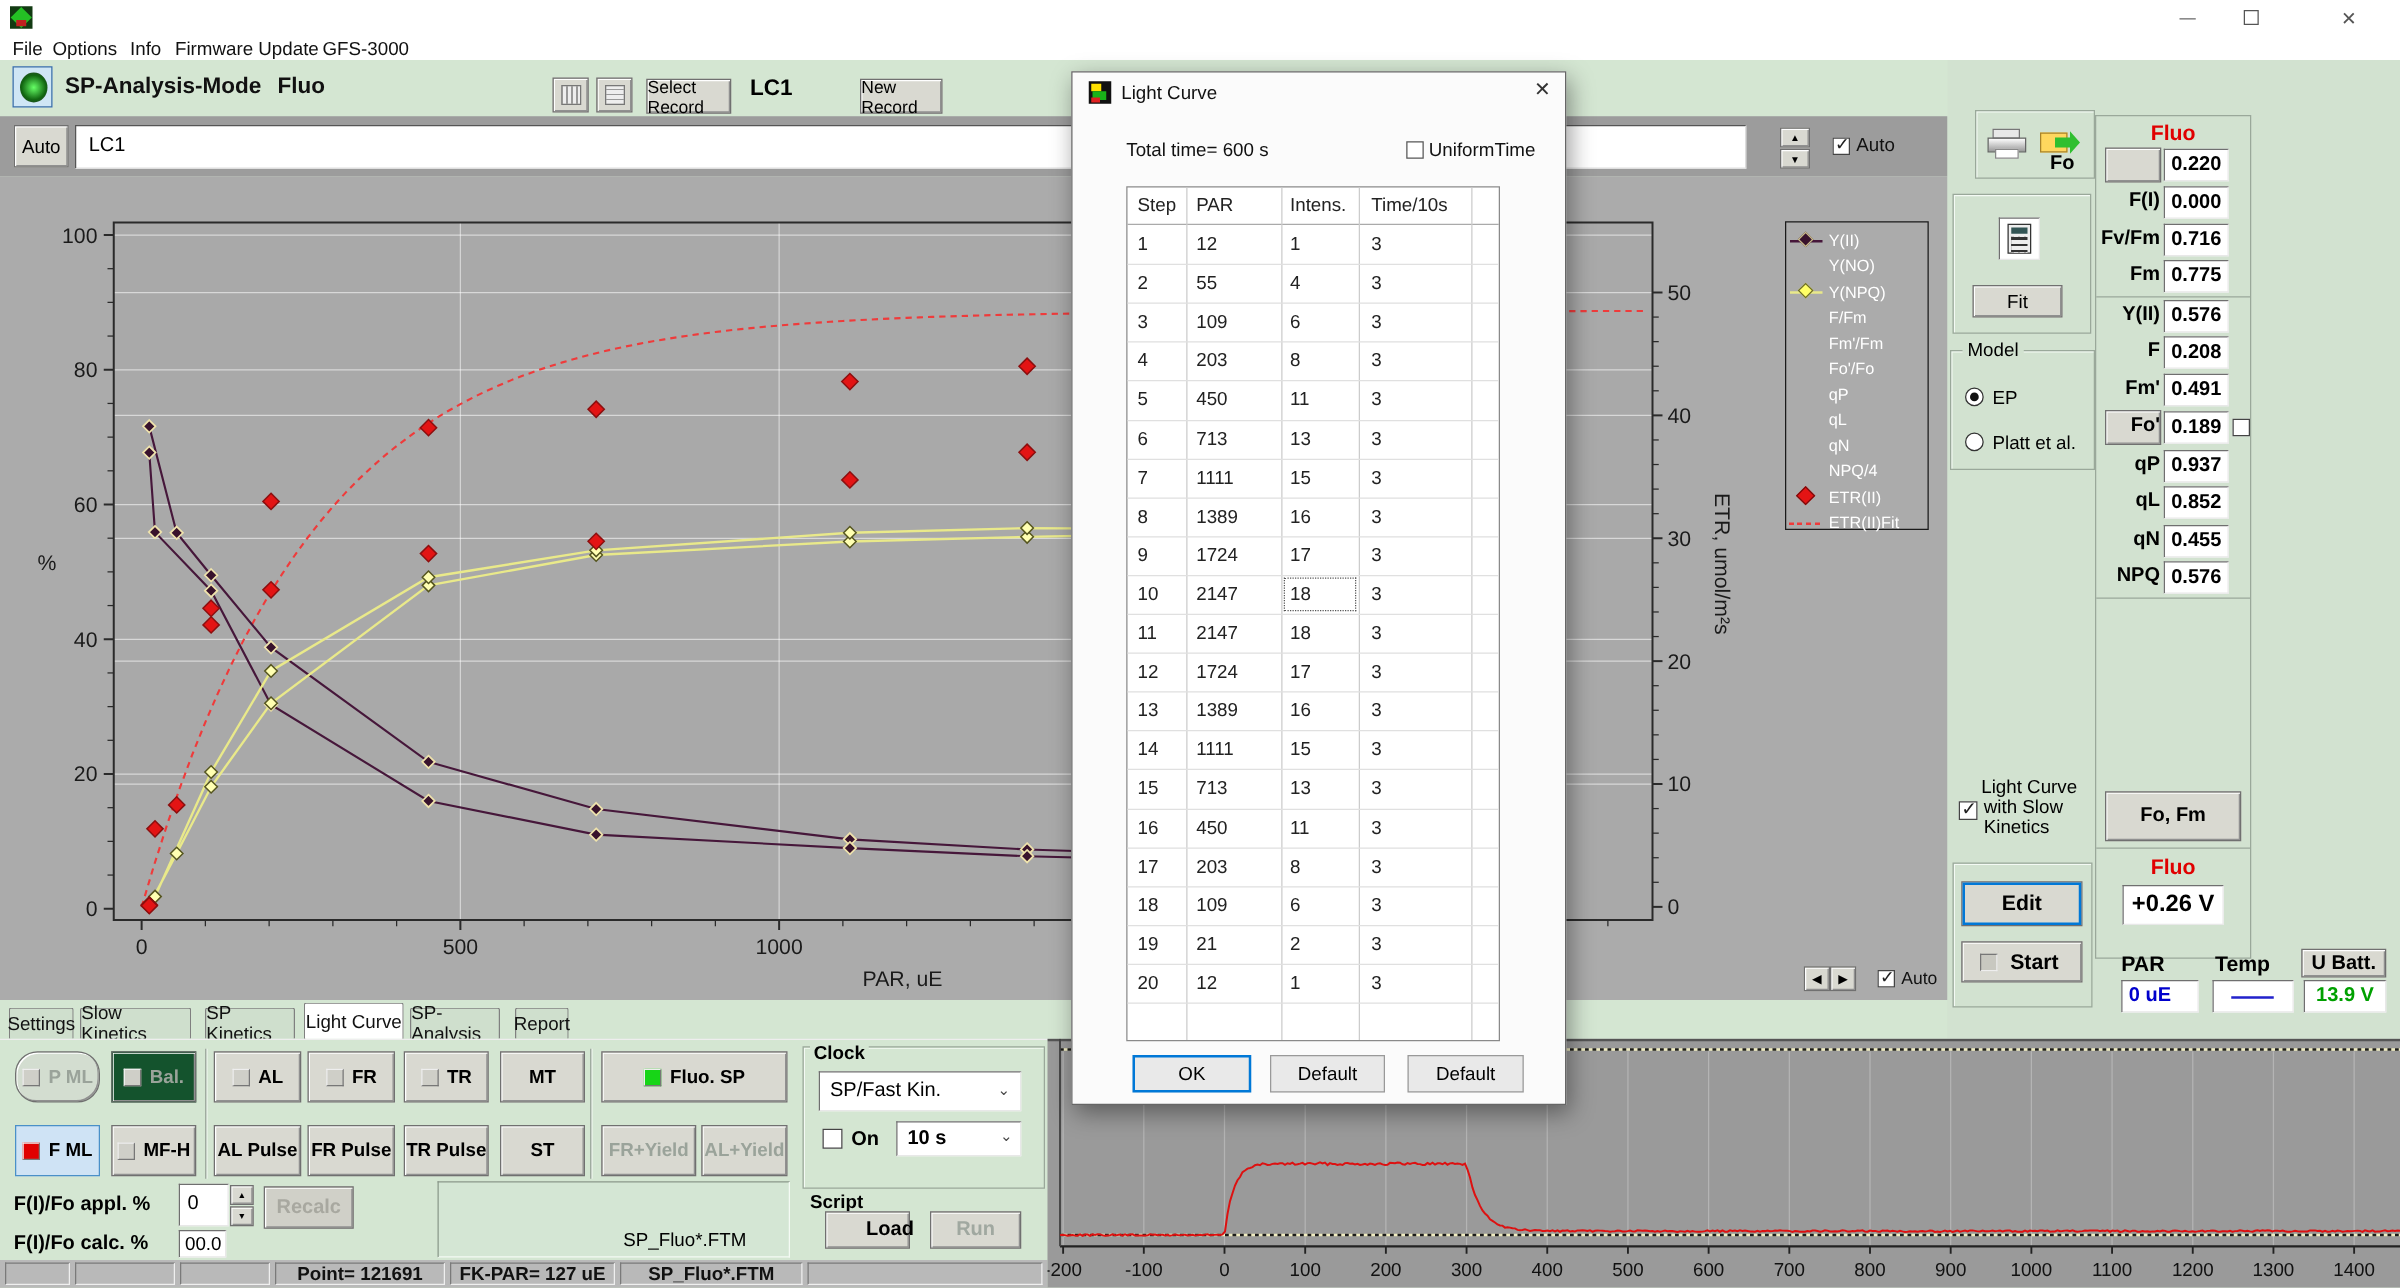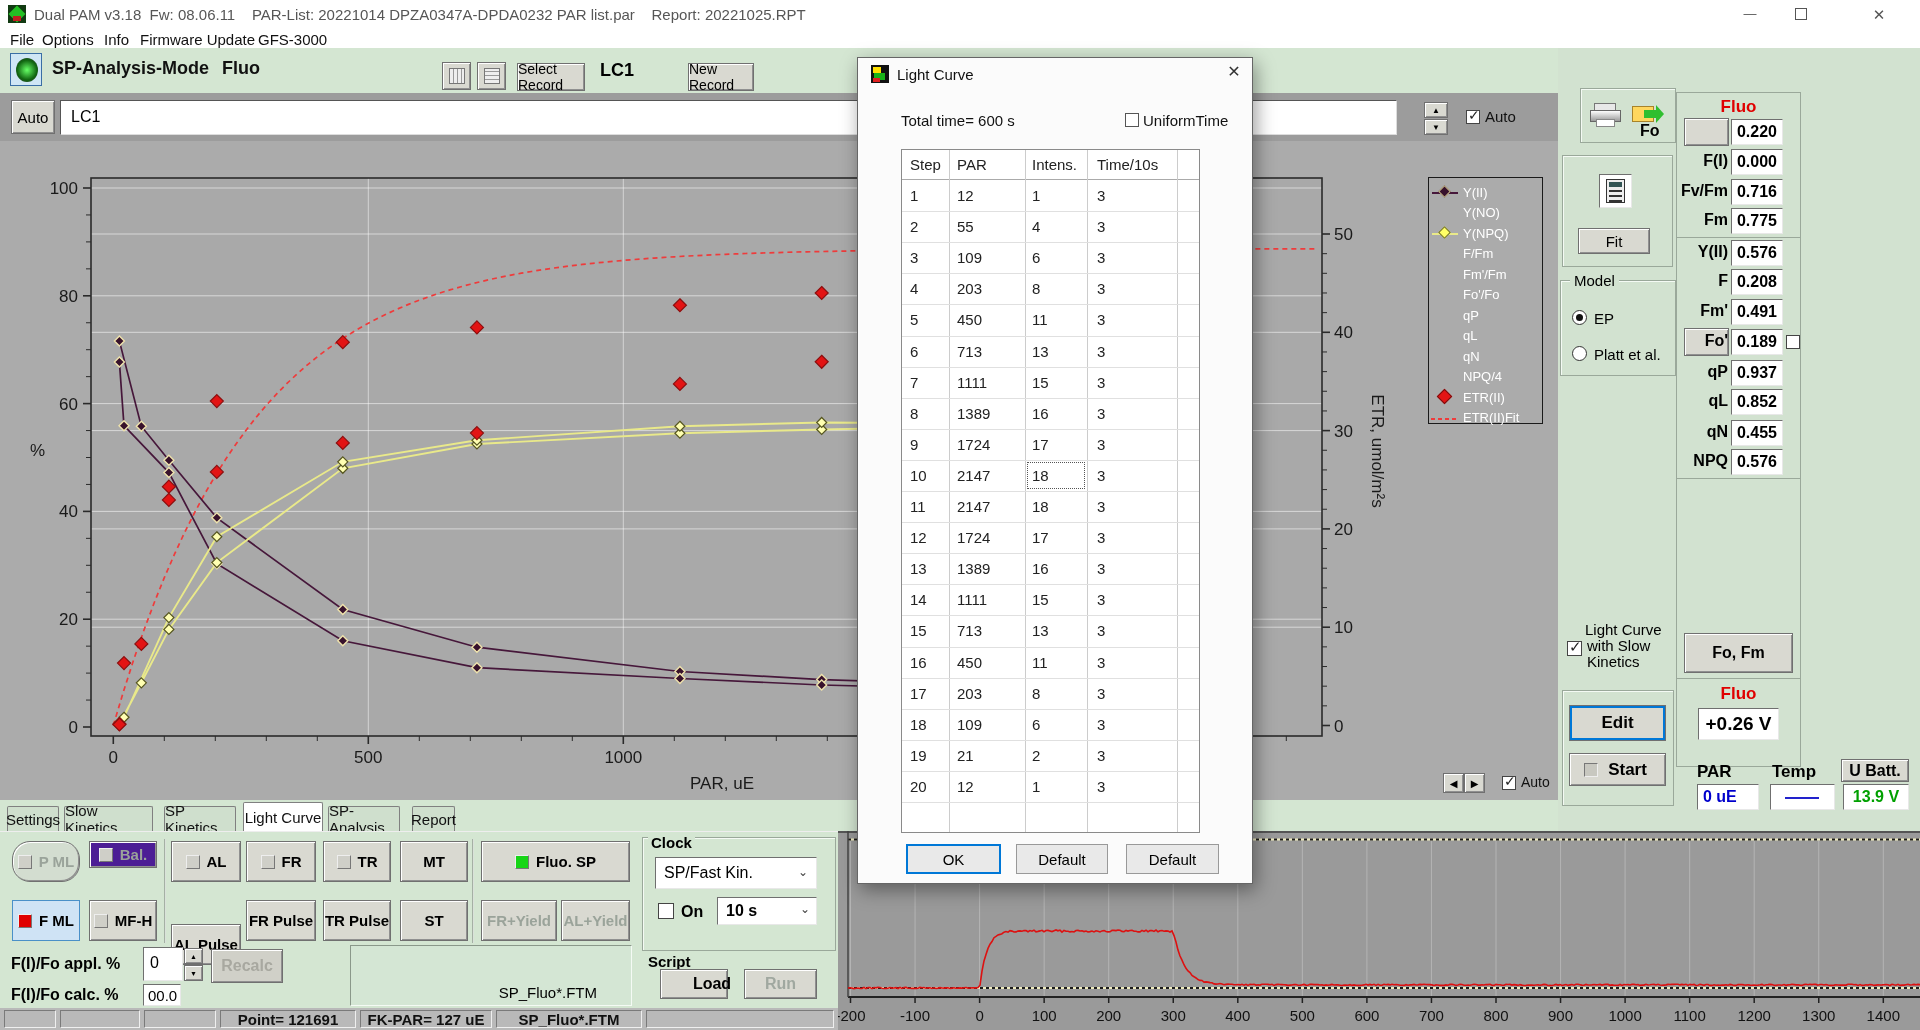--- a/index.html
+++ b/index.html
@@ -31,21 +31,20 @@
 .groove { border:1px solid #9aa89a; box-shadow: inset 1px 1px 0 #f4faf4; }
 </style>
 </head>
 <body>
 
 <div class="abs" id="titlebar">
   <div class="abs" style="left:8px;top:5px;width:18px;height:18px;background:#123a12;">
       <div style="position:absolute;left:3px;top:3px;width:12px;height:12px;background:#24c024;transform:rotate(45deg);"></div>
       <div style="position:absolute;left:5px;top:11px;width:8px;height:5px;background:#c02020;"></div>
     </div>
-  <div class="abs" style="left:34px;top:6px;font-size:15px;color:#565656;white-space:pre;">Dual PAM v3.18  Fw: 08.06.11    PAR-List: 20221014 DPZA0347A-DPDA0232 PAR list.par    Report: 20221025.RPT</div>
   <div class="abs winbtn" style="left:1733px;top:6px;">—</div>
   <div class="abs" style="left:1795px;top:8px;width:12px;height:12px;border:1px solid #555;"></div>
   <div class="abs winbtn" style="left:1862px;top:6px;font-size:15px;">✕</div>
 </div>
 
 <div class="abs" id="menubar">
     <div class="abs menuitem" style="left: 10px; top: 3px;">File</div>
     <div class="abs menuitem" style="left: 42px; top: 3px;">Options</div>
     <div class="abs menuitem" style="left: 104px; top: 3px;">Info</div>
     <div class="abs menuitem" style="left: 140px; top: 3px;">Firmware Update</div>
@@ -418,21 +417,21 @@
       <div style="position:absolute;left:14px;top:12px;width:34px;height:2px;background:#2222cc;"></div>
     </div>
     <div class="abs whitebox b" style="left: 285px; top: 736px; width: 66px; height: 26px; display: flex; align-items: center; justify-content: center; font-size: 16px; color: rgb(0, 160, 0);">13.9 V</div>
   </div>
 
 <div class="abs" id="bottomleft">
     <div class="abs btn3d b" style="left: 12px; top: 9px; width: 68px; height: 41px; font-size: 15px; color: rgb(154, 163, 154); background: rgb(211, 221, 208); border-radius: 18px;">
       <div style="width: 14px; height: 14px; margin-right: 7px; border-width: 1px; border-style: solid; border-image: initial; border-color: rgb(238, 238, 238) rgb(119, 119, 119) rgb(119, 119, 119) rgb(238, 238, 238); background: rgb(207, 207, 200);"></div>
       <span>P ML</span>
     </div>
-    <div class="abs btn3d b" style="left: 89px; top: 9px; width: 68px; height: 27px; font-size: 15px; color: rgb(154, 163, 154); background: #4c1d95;">
+    <div class="abs btn3d b" style="left: 89px; top: 9px; width: 68px; height: 41px; font-size: 15px; color: rgb(154, 163, 154); background: #14532d;">
       <div style="width: 14px; height: 14px; margin-right: 7px; border-width: 1px; border-style: solid; border-image: initial; border-color: rgb(238, 238, 238) rgb(119, 119, 119) rgb(119, 119, 119) rgb(238, 238, 238); background: rgb(207, 207, 200);"></div>
       <span>Bal.</span>
     </div>
     <div class="abs btn3d b" style="left: 171px; top: 9px; width: 70px; height: 41px; font-size: 15px;">
       <div style="width: 14px; height: 14px; margin-right: 7px; border-width: 1px; border-style: solid; border-image: initial; border-color: rgb(238, 238, 238) rgb(119, 119, 119) rgb(119, 119, 119) rgb(238, 238, 238); background: rgb(207, 207, 200);"></div>
       <span>AL</span>
     </div>
     <div class="abs btn3d b" style="left: 246px; top: 9px; width: 70px; height: 41px; font-size: 15px;">
       <div style="width: 14px; height: 14px; margin-right: 7px; border-width: 1px; border-style: solid; border-image: initial; border-color: rgb(238, 238, 238) rgb(119, 119, 119) rgb(119, 119, 119) rgb(238, 238, 238); background: rgb(207, 207, 200);"></div>
       <span>FR</span>
@@ -449,21 +448,21 @@
       <span>Fluo. SP</span>
     </div>
     <div class="abs btn3d b" style="left: 12px; top: 68px; width: 68px; height: 41px; font-size: 15px; background: rgb(207, 227, 245); border: 1px solid rgb(74, 144, 200); box-shadow: none;">
       <div style="width: 14px; height: 14px; margin-right: 7px; border-width: 1px; border-style: solid; border-image: initial; border-color: rgb(238, 238, 238) rgb(119, 119, 119) rgb(119, 119, 119) rgb(238, 238, 238); background: rgb(224, 0, 0);"></div>
       <span>F ML</span>
     </div>
     <div class="abs btn3d b" style="left: 89px; top: 68px; width: 68px; height: 41px; font-size: 15px;">
       <div style="width: 14px; height: 14px; margin-right: 7px; border-width: 1px; border-style: solid; border-image: initial; border-color: rgb(238, 238, 238) rgb(119, 119, 119) rgb(119, 119, 119) rgb(238, 238, 238); background: rgb(207, 207, 200);"></div>
       <span>MF-H</span>
     </div>
-    <div class="abs btn3d b" style="left: 171px; top: 68px; width: 70px; height: 41px; font-size: 15px; margin-top: 24px;">
+    <div class="abs btn3d b" style="left: 171px; top: 68px; width: 70px; height: 41px; font-size: 15px;">
       <span>AL Pulse</span>
     </div>
     <div class="abs btn3d b" style="left: 246px; top: 68px; width: 70px; height: 41px; font-size: 15px;">
       <span>FR Pulse</span>
     </div>
     <div class="abs btn3d b" style="left: 323px; top: 68px; width: 68px; height: 41px; font-size: 15px;">
       <span>TR Pulse</span>
     </div>
     <div class="abs btn3d b" style="left: 400px; top: 68px; width: 68px; height: 41px; font-size: 15px;">
       <span>ST</span>

